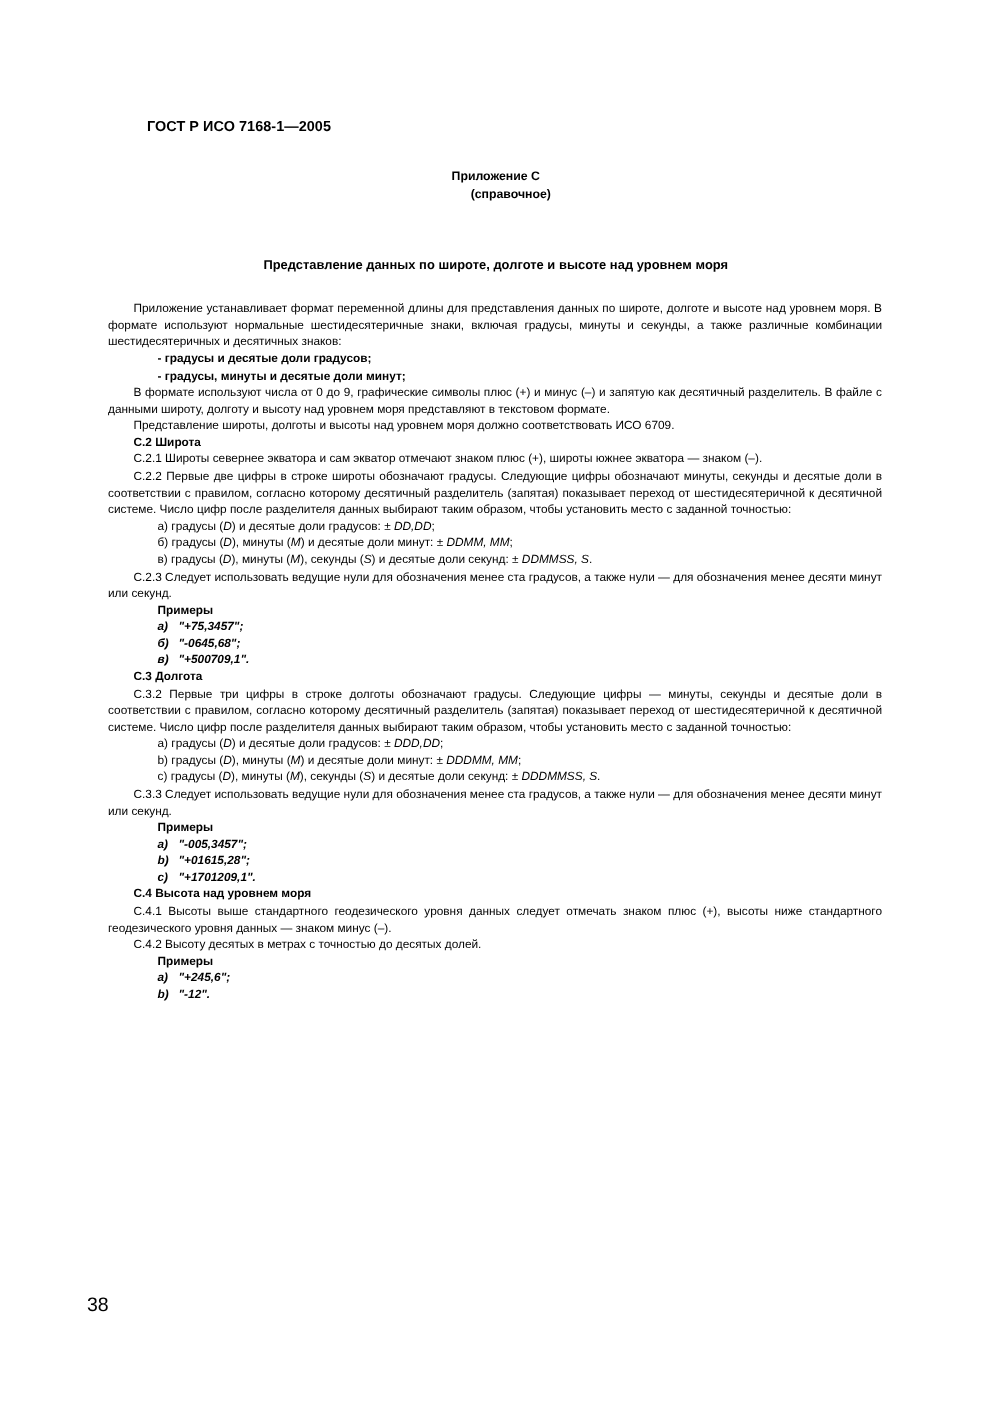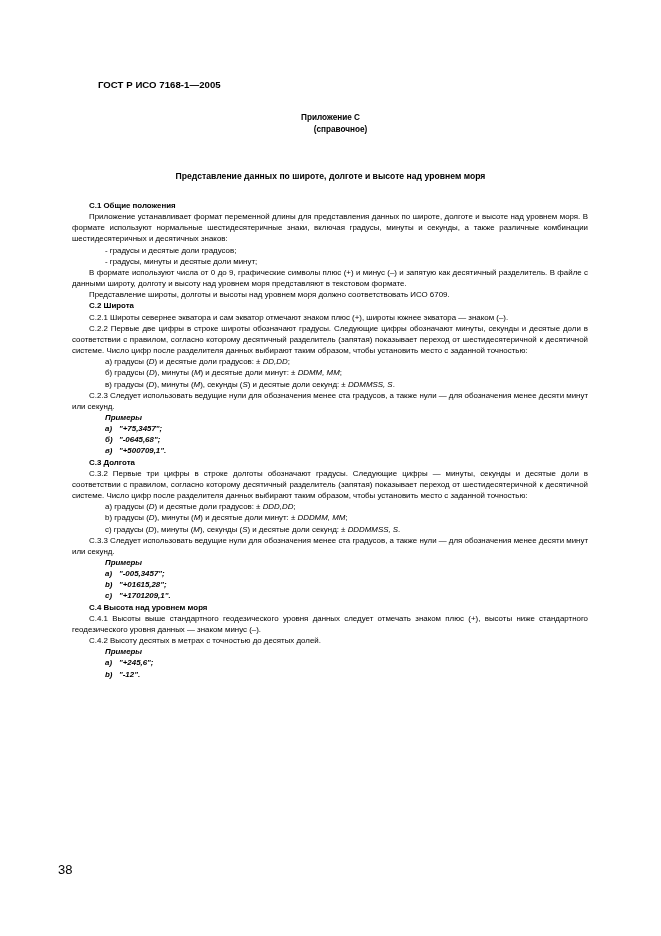--- a/index.html
+++ b/index.html
@@ -80,27 +80,26 @@
   .col p {
     margin: 0;
   }
   .h-indent { font-weight: bold; padding-left: 17px; }
 
   
   .ind { text-indent: 17px; }
 
   
   .item { padding-left: 33px; text-indent: 0; }
-  .dash { padding-left: 33px; }
+  .dash { padding-left: 33px; font-weight: bold; }
 
   
   .ex-head {
     padding-left: 33px;
     font-weight: bold;
-    font-style: italic;
   }
   .ex {
     padding-left: 33px;
     font-weight: bold;
     font-style: italic;
   }
   .ex .lbl { display: inline-block; min-width: 14px; }
 
   i.var { font-style: italic; }
 
@@ -125,21 +124,20 @@
 
   <div class="annex-caption">
     <div>Приложение С</div>
     <div class="sub">(справочное)</div>
   </div>
 
   <div class="annex-title">Представление данных по широте, долготе и высоте над уровнем моря</div>
 
   <div class="col">
 
-    <p class="h-indent">С.1 Общие положения</p>
     <p class="ind">Приложение устанавливает формат переменной длины для представления данных по широте, долготе и высоте над уровнем моря. В формате используют нормальные шестидесятеричные знаки, включая градусы, минуты и секунды, а также различные комбинации шестидесятеричных и десятичных знаков:</p>
     <p class="dash nojust">- градусы и десятые доли градусов;</p>
     <p class="dash nojust">- градусы, минуты и десятые доли минут;</p>
     <p class="ind">В формате используют числа от 0 до 9, графические символы плюс (+) и минус (–) и запятую как десятичный разделитель. В файле с данными широту, долготу и высоту над уровнем моря представляют в текстовом формате.</p>
     <p class="ind nojust">Представление широты, долготы и высоты над уровнем моря должно соответствовать ИСО 6709.</p>
 
     <p class="h-indent">С.2 Широта</p>
     <p class="ind">С.2.1 Широты севернее экватора и сам экватор отмечают знаком плюс (+), широты южнее экватора — знаком (–).</p>
     <p class="ind">С.2.2 Первые две цифры в строке широты обозначают градусы. Следующие цифры обозначают минуты, секунды и десятые доли в соответствии с правилом, согласно которому десятичный разделитель (запятая) показывает переход от шестидесятеричной к десятичной системе. Число цифр после разделителя данных выбирают таким образом, чтобы установить место с заданной точностью:</p>
 

